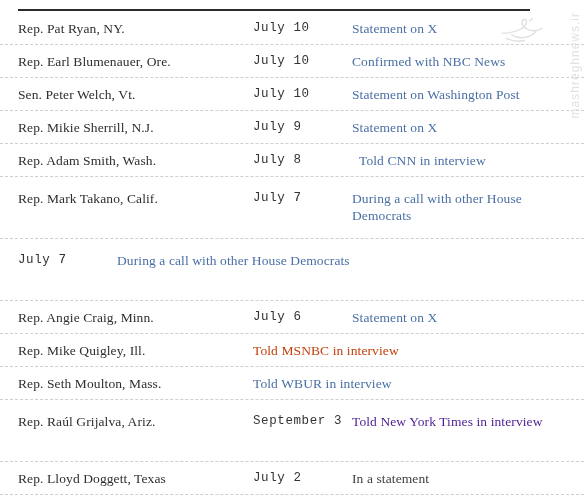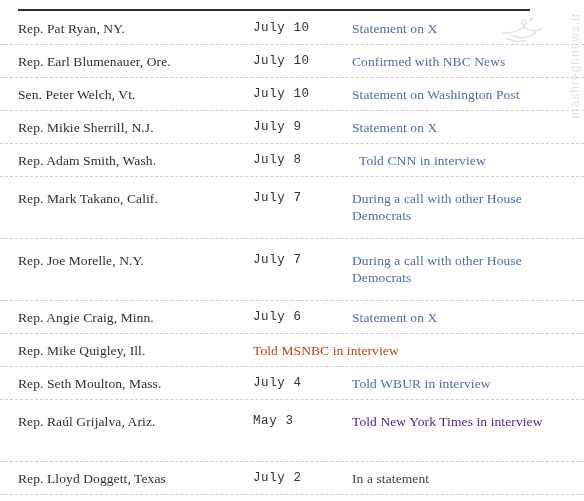--- a/index.html
+++ b/index.html
@@ -158,41 +158,39 @@
         <div class="cell c-name">Rep. Adam Smith, Wash.</div>
         <div class="cell c-date">July 8</div>
         <a class="cell c-src" href="#" style="text-decoration: none; color: rgb(74, 111, 165); margin-left: 7px;">Told CNN in interview</a>
       </div>
       <div class="row double">
         <div class="cell c-name">Rep. Mark Takano, Calif.</div>
         <div class="cell c-date">July 7</div>
         <a class="cell c-src" href="#" style="text-decoration: none; color: rgb(74, 111, 165);">During a call with other House Democrats</a>
       </div>
       <div class="row double">
-        <div class="cell c-name">Rep. Joe Morelle, N.Y.</div>
         <div class="cell c-date">July 7</div>
         <a class="cell c-src" href="#" style="text-decoration: none; color: rgb(74, 111, 165);">During a call with other House Democrats</a>
       </div>
       <div class="row single">
         <div class="cell c-name">Rep. Angie Craig, Minn.</div>
         <div class="cell c-date">July 6</div>
         <a class="cell c-src" href="#" style="text-decoration: none; color: rgb(74, 111, 165);">Statement on X</a>
       </div>
       <div class="row single">
         <div class="cell c-name">Rep. Mike Quigley, Ill.</div>
         <a class="cell c-src" href="#" style="text-decoration: none; color: #c2410c;">Told MSNBC in interview</a>
       </div>
       <div class="row single">
         <div class="cell c-name">Rep. Seth Moulton, Mass.</div>
-        <div class="cell c-date">July 4</div>
         <a class="cell c-src" href="#" style="text-decoration: none; color: rgb(74, 111, 165);">Told WBUR in interview</a>
       </div>
       <div class="row double">
         <div class="cell c-name">Rep. Raúl Grijalva, Ariz.</div>
-        <div class="cell c-date">May 3</div>
+        <div class="cell c-date">September 3</div>
         <a class="cell c-src" href="#" style="text-decoration: none; color: #4c1d95;">Told New York Times in interview</a>
       </div>
       <div class="row single">
         <div class="cell c-name">Rep. Lloyd Doggett, Texas</div>
         <div class="cell c-date">July 2</div>
         <a class="cell c-src" href="#" style="text-decoration: none; color: #404040;">In a statement</a>
       </div>
       <div class="row double struck">
         <div class="cell c-name">Rep. Jerry Nadler, N.Y.</div>
         <div class="cell c-date">July 7</div>

